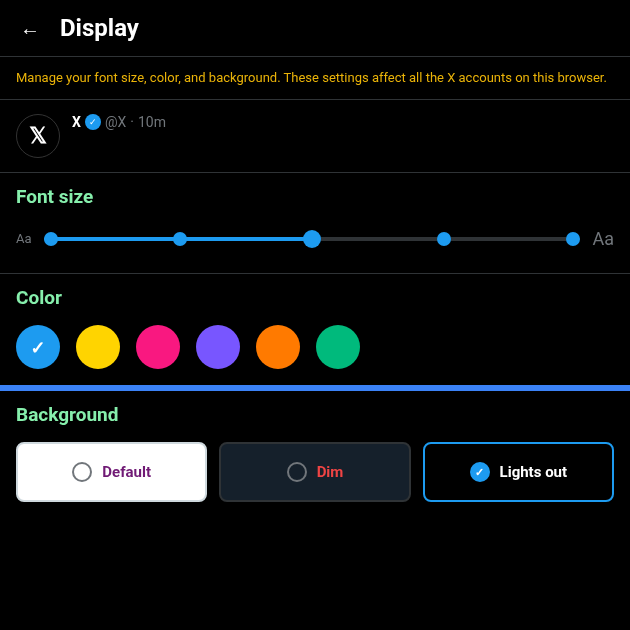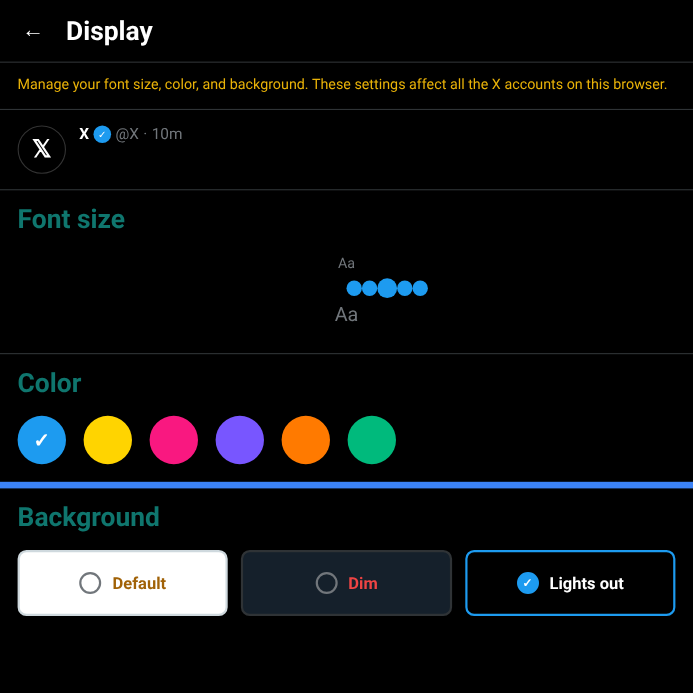--- a/index.html
+++ b/index.html
@@ -109,33 +109,32 @@
       line-height: 1.5;
     }
     .tweet-link { color: #1d9bf0; text-decoration: none; }
 
     
     .section {
       padding: 12px 16px 8px;
       border-bottom: 1px solid #2f3336;
     }
     .section-title {
-      font-size: 24px;
-      font-weight: 700;
-      color: #0f766e;
+      font-size: 19px;
+      font-weight: 700;
+      color: #86efac;
       margin-bottom: 16px;
     }
 
     
     .font-size-row {
       display: flex;
       align-items: center;
       gap: 12px;
       padding: 4px 0 16px;
-      flex-direction: column;
     }
     .font-label-small { font-size: 13px; color: #71767b; }
     .font-label-large { font-size: 18px; color: #71767b; }
     .slider-container {
       flex: 1;
       position: relative;
       height: 20px;
       display: flex;
       align-items: center;
     }
@@ -223,21 +222,21 @@
       align-items: center;
       justify-content: center;
       gap: 10px;
       cursor: pointer;
       border: 2px solid transparent;
       font-size: 15px;
       font-weight: 700;
     }
     .bg-option.default {
       background: #fff;
-      color: #a16207;
+      color: #701a75;
       border-color: #cfd9de;
     }
     .bg-option.dim {
       background: #15202b;
       color: #ef4444;
       border-color: #2f3336;
     }
     .bg-option.lights-out {
       background: #000;
       color: #fff;

